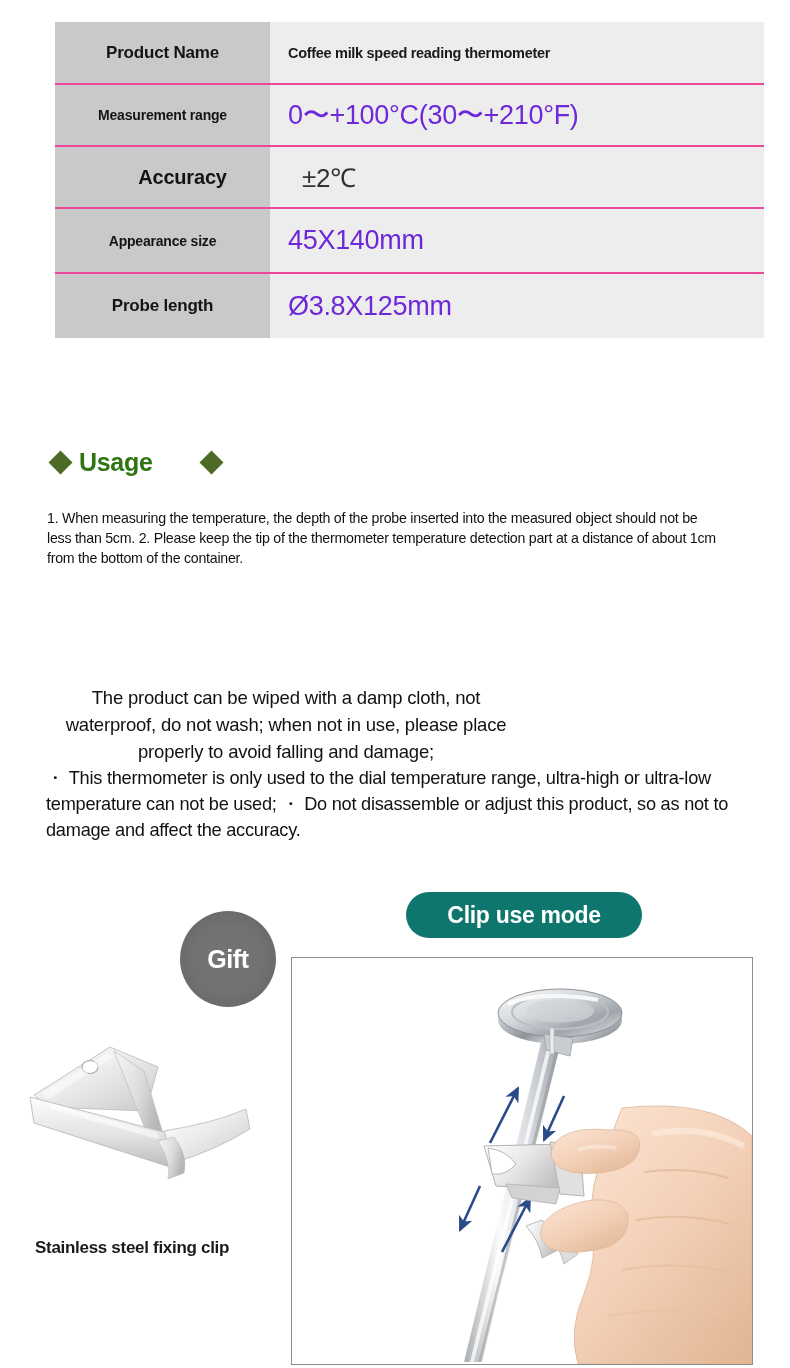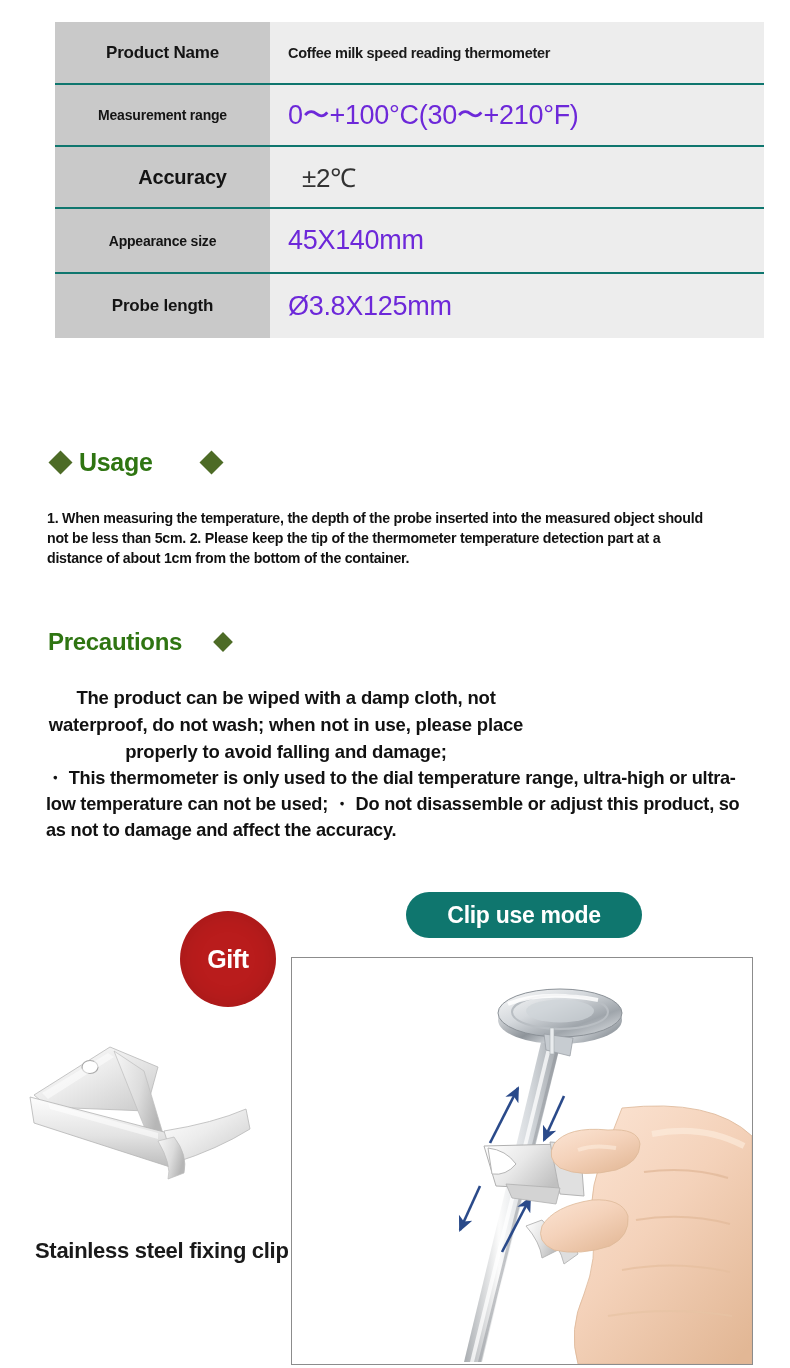--- a/index.html
+++ b/index.html
@@ -15,21 +15,21 @@
   
   .spec-table {
     position: absolute;
     left: 55px; top: 22px;
     width: 709px;
     border-collapse: collapse;
     table-layout: fixed;
   }
   .spec-table tr { }
   .spec-table td {
-    border-bottom: 2px solid #0f766e;
+    border-bottom: 2px solid #ec4899;
     vertical-align: middle;
     padding: 0 0 0 0;
   }
   .spec-table tr:last-child td { border-bottom: none; }
   .cell-label {
     width: 215px;
     background: #c9c9c9;
     color: #141414;
     font-weight: bold;
     text-align: center;
@@ -82,21 +82,21 @@
   #usage-head .gap { width: 50px; display:inline-block; }
 
   #prec-head { left: 48px; top: 628px; }
   #prec-head .sec-title { font-size: 24px; }
   #prec-head .gap { width: 34px; display:inline-block; }
 
   
   .body-text {
     position: absolute;
     color: #111;
-    font-weight: bold;
+    font-weight: normal;
   }
   #usage-body {
     left: 47px; top: 508px; width: 672px;
     font-size: 14.2px; line-height: 1.42;
     letter-spacing: -0.25px;
   }
   #prec-body-1 {
     left: 46px; top: 684px; width: 480px;
     font-size: 18.5px; line-height: 1.47;
     letter-spacing: -0.2px;
@@ -107,21 +107,21 @@
     font-size: 18.2px; line-height: 1.43;
     letter-spacing: -0.25px;
   }
 
   
   #gift-badge {
     position: absolute;
     left: 180px; top: 911px;
     width: 96px; height: 96px;
     border-radius: 50%;
-    background: #b91c1c;
+    background: #737373;
     display: flex; align-items: center; justify-content: center;
     box-shadow: inset 0 0 22px rgba(0,0,0,0.12);
   }
   #gift-badge span {
     color: #fff; font-size: 25px; font-weight: bold;
     letter-spacing: -0.4px;
   }
 
   
   #clip-banner {
@@ -134,21 +134,21 @@
   }
   #clip-banner span {
     color: #fff; font-size: 23px; font-weight: bold;
     letter-spacing: -0.3px;
   }
 
   
   #clip-caption {
     position: absolute;
     left: 35px; top: 1238px;
-    font-size: 22px; font-weight: bold; color: #1a1a1a;
+    font-size: 17px; font-weight: bold; color: #1a1a1a;
     letter-spacing: -0.3px;
     text-align: right;
   }
 
   
   #photo-panel {
     position: absolute;
     left: 291px; top: 957px;
     width: 462px; height: 408px;
     border: 1.5px solid #8c8c8c;
@@ -193,25 +193,20 @@
     </table>
 
   <div class="sec-head" id="usage-head">
     <span class="diamond"></span>
     <span class="sec-title">Usage</span>
     <span class="gap"></span>
     <span class="diamond"></span>
   </div>
   <div class="body-text" id="usage-body">1. When measuring the temperature, the depth of the probe inserted into the measured object should not be less than 5cm. 2. Please keep the tip of the thermometer temperature detection part at a distance of about 1cm from the bottom of the container.</div>
 
-  <div class="sec-head" id="prec-head">
-    <span class="sec-title">Precautions</span>
-    <span class="gap"></span>
-    <span class="diamond sm"></span>
-  </div>
   <div class="body-text" id="prec-body-1">The product can be wiped with a damp cloth, not waterproof, do not wash; when not in use, please place properly to avoid falling and damage;</div>
   <div class="body-text" id="prec-body-2">・ This thermometer is only used to the dial temperature range, ultra-high or ultra-low temperature can not be used;  ・ Do not disassemble or adjust this product, so as not to damage and affect the accuracy.</div>
 
   <div id="gift-badge">
     <span>Gift</span>
   </div>
 
   <div id="clip-banner">
     <span>Clip use mode</span>
   </div>

